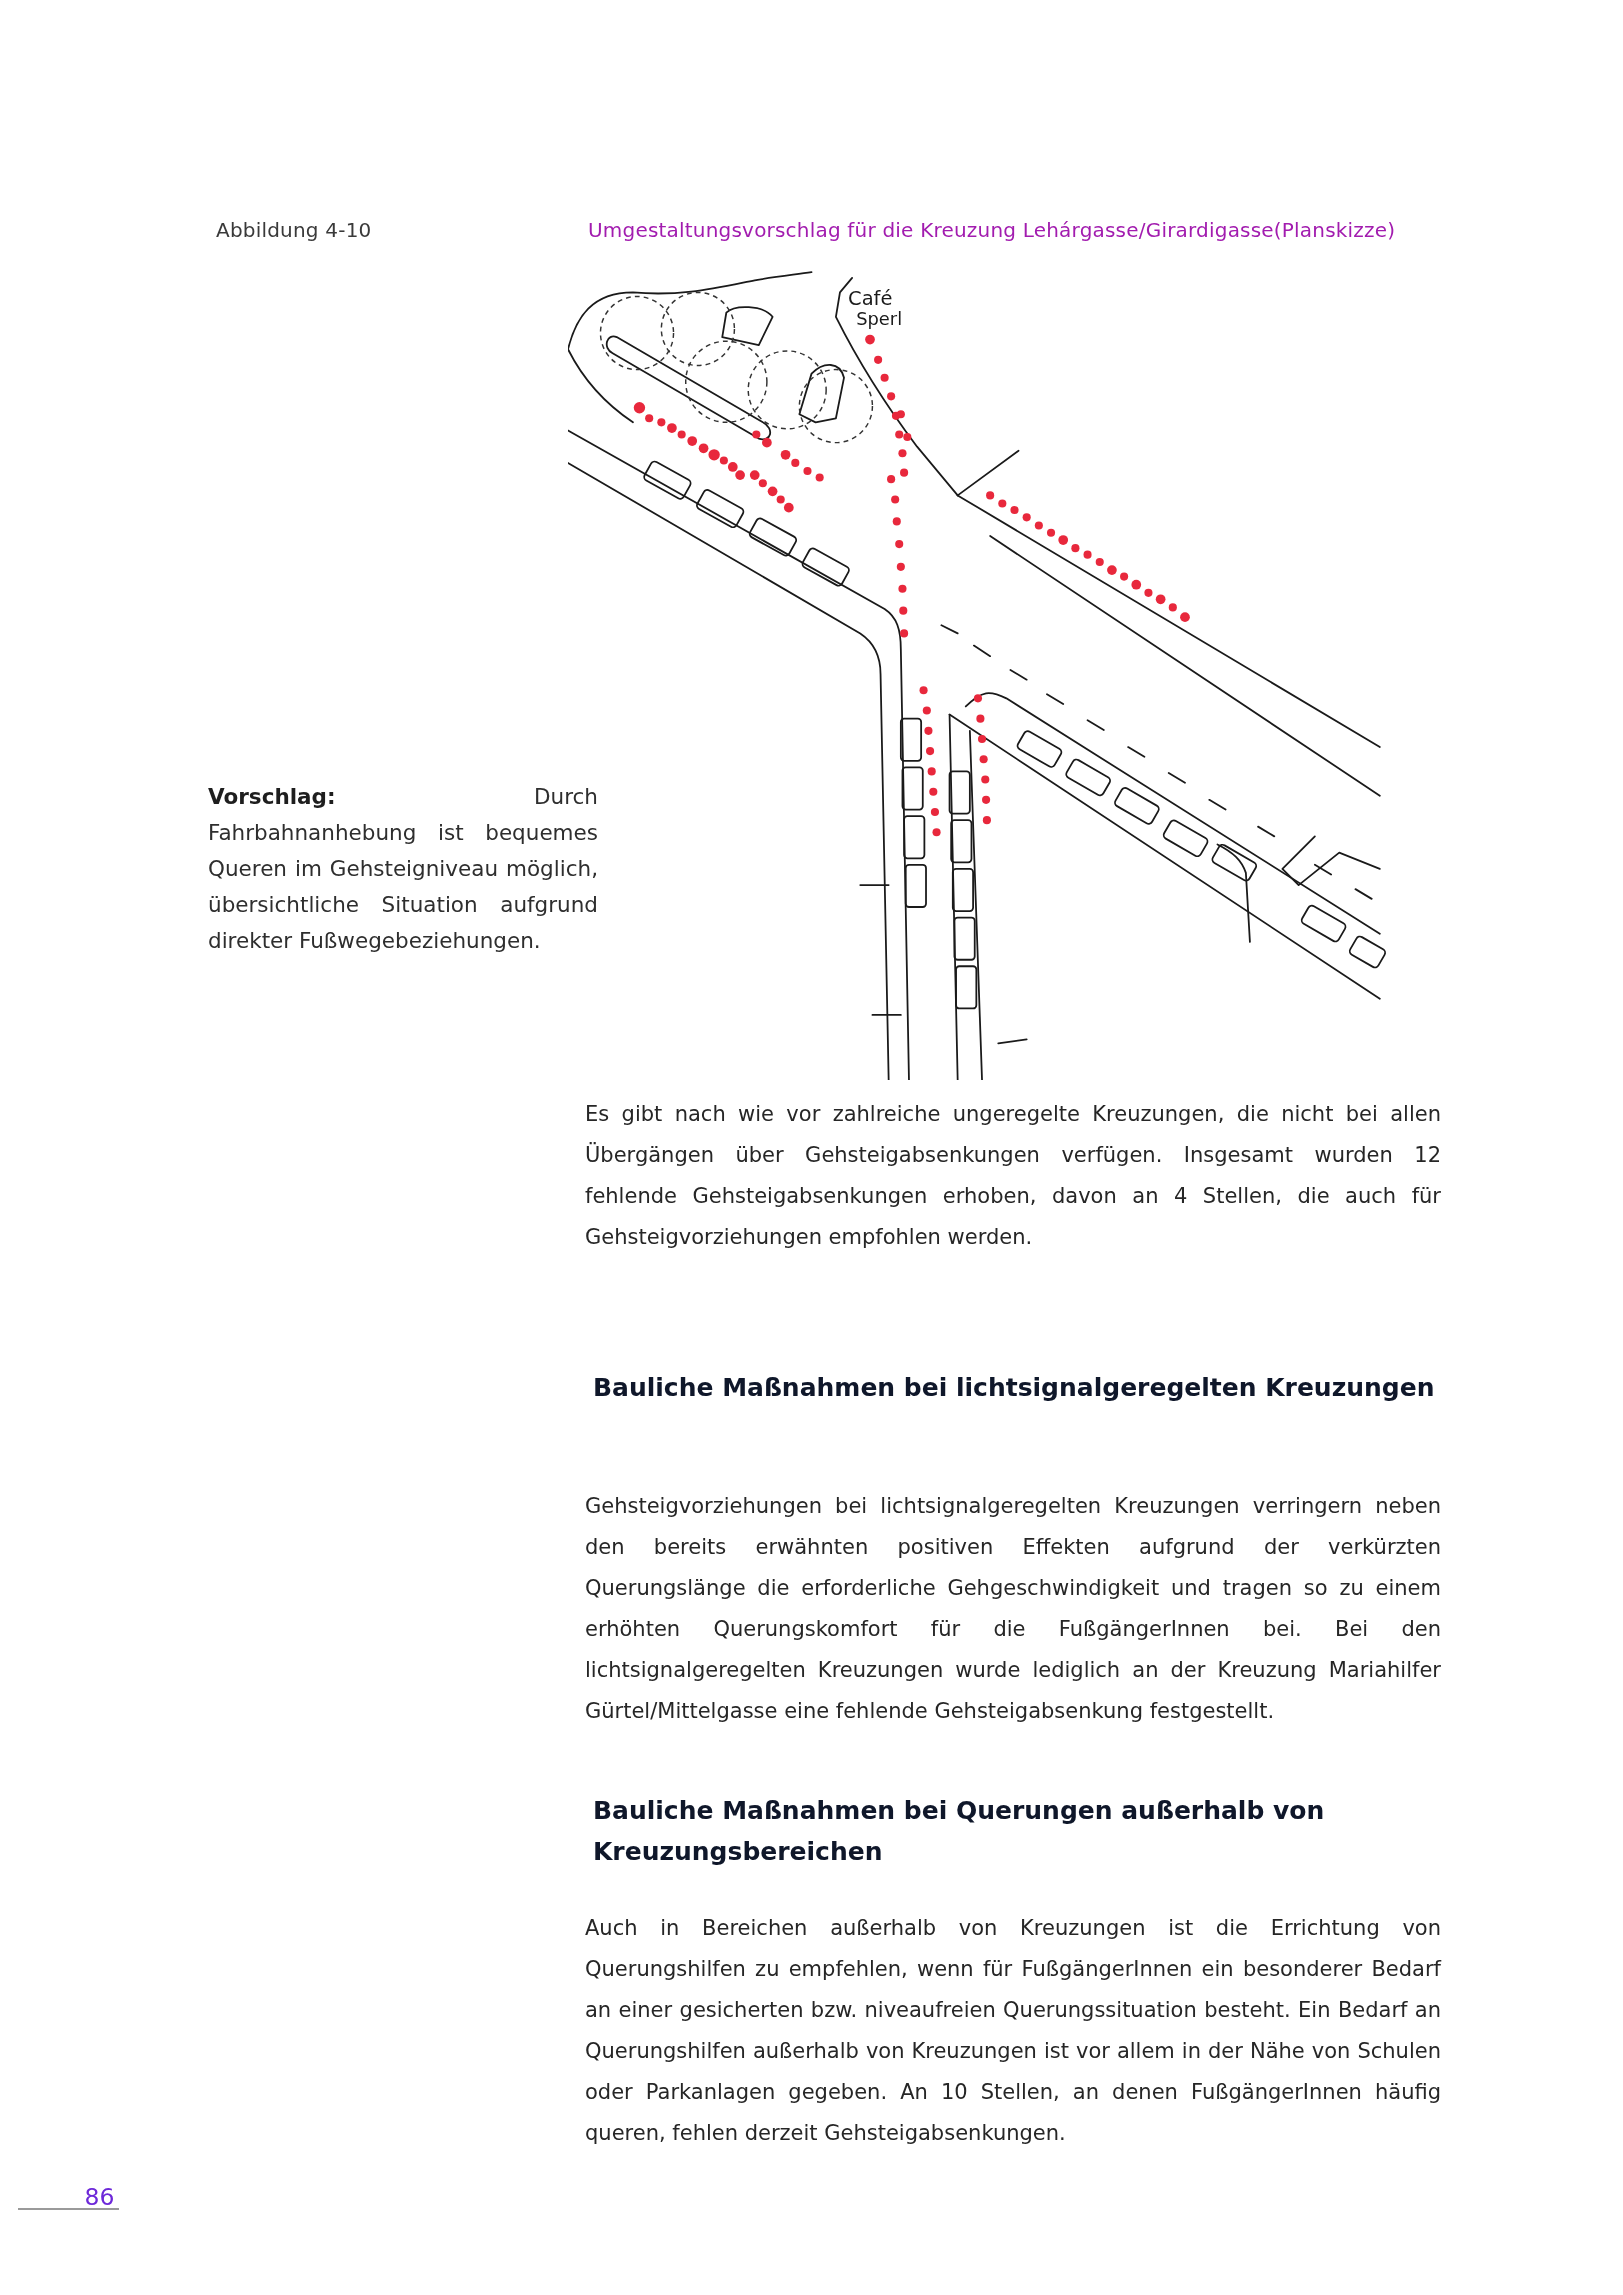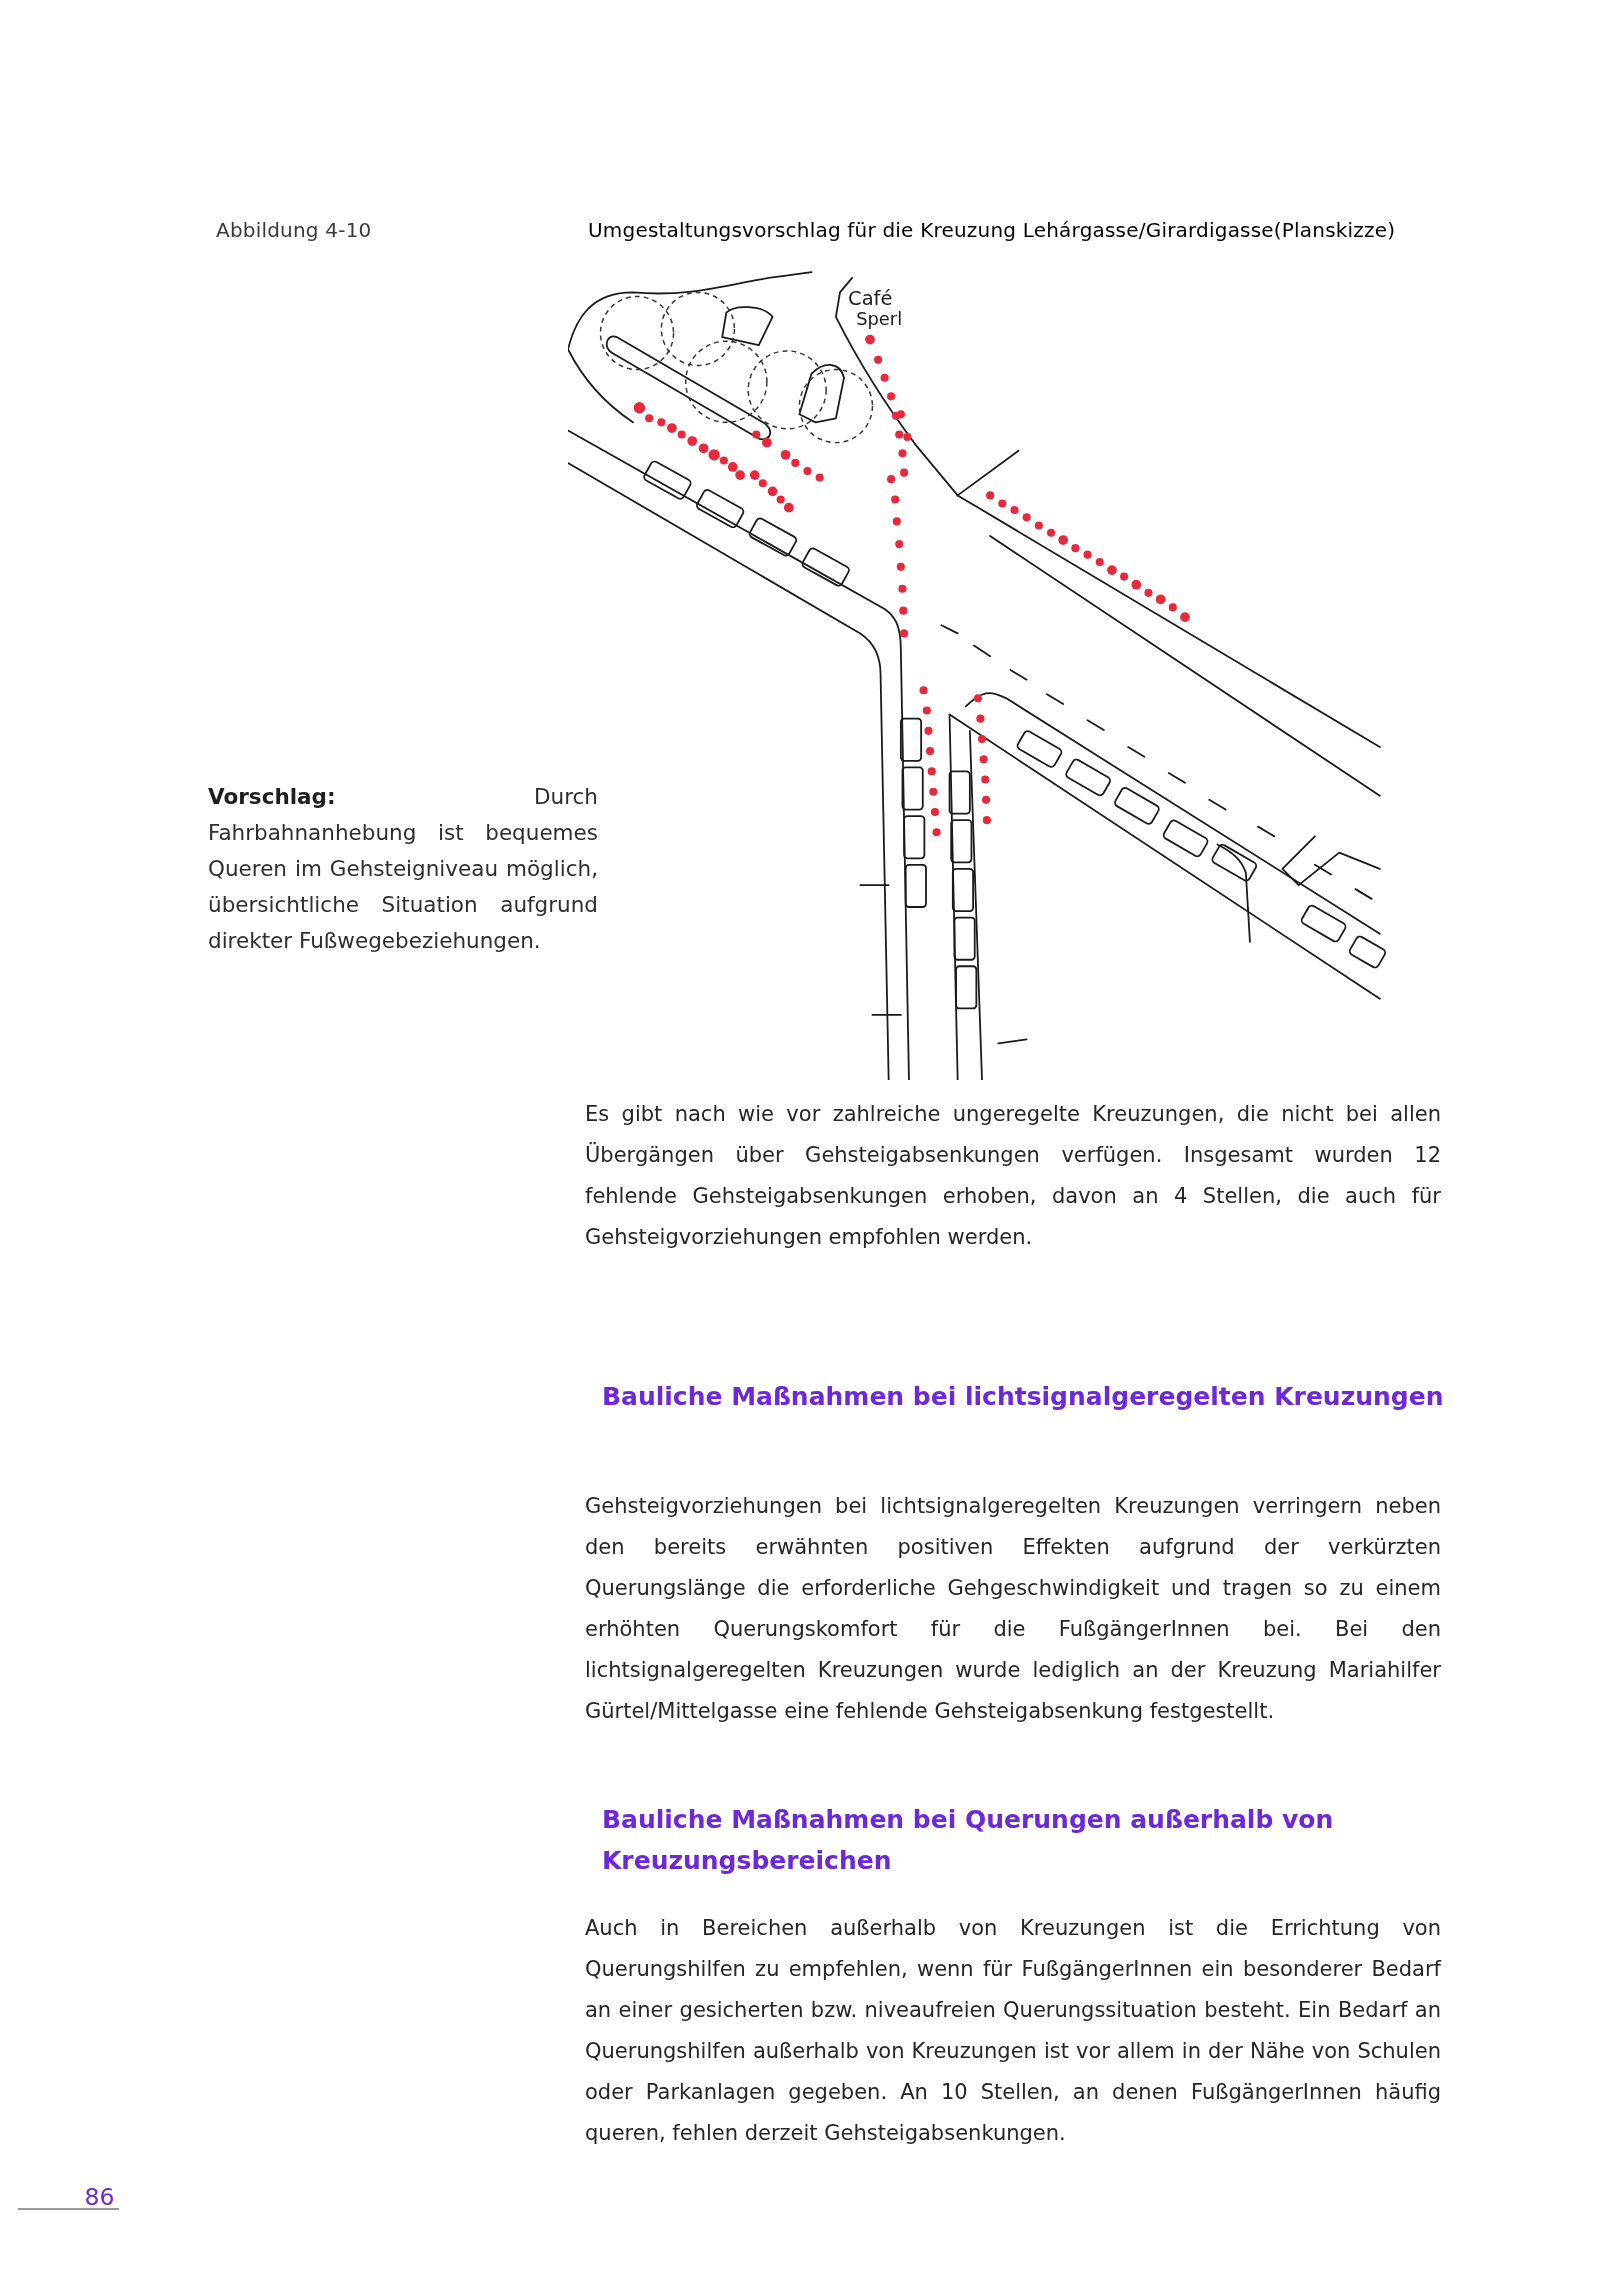--- a/index.html
+++ b/index.html
@@ -1,26 +1,26 @@
 <!DOCTYPE html>
 <html style="font-size:13px"><head>
 <meta charset="utf-8">
 <style>
   html, body { margin: 0; padding: 0; background: #ffffff; }
   body { width: 1623px; height: 2295px; position: relative; overflow: hidden;
          font-family: "DejaVu Sans", sans-serif; color: #262626; }
   .caption-label { position: absolute; left: 216px; top: 218px; font-size: 20px; color: #3a3a3a; letter-spacing: 0.2px; }
-  .caption-title { position: absolute; left: 588px; top: 218px; font-size: 20px; color: #000000; letter-spacing: 0.2px; }
+  .caption-title { position: absolute; left: 588px; top: 218px; font-size: 20px; color: #a21caf; letter-spacing: 0.2px; }
   .sketch { position: absolute; left: 568px; top: 268px; width: 893px; height: 812px; }
   .side-note { position: absolute; left: 208px; top: 779px; width: 390px; font-size: 21.5px; line-height: 36px;
                text-align: justify; color: #2e2e2e; }
   .side-note b { font-weight: bold; color: #1e1e1e; }
   .col { position: absolute; left: 585px; width: 856px; }
   .para { font-size: 21px; line-height: 41px; text-align: justify; color: #262626; margin: 0; }
-  .heading { font-size: 25px; line-height: 41px; color: #6d28d9; margin: 17px; }
+  .heading { font-size: 25px; line-height: 41px; color: #0f172a; margin: 8px; }
   .p1 { top: 1094px; }
   .h2 { top: 1359px; }
   .p2 { top: 1486px; }
   .h3 { top: 1782px; }
   .p3 { top: 1908px; }
   .page-num { position: absolute; left: 81px; top: 2183px; width: 37px; text-align: center; font-size: 23.5px; color: #6d28d9; }
   .page-rule { position: absolute; left: 18px; top: 2208px; width: 101px; height: 2.4px; background: #9a9a9a; }
 </style>
 </head>
 <body>

